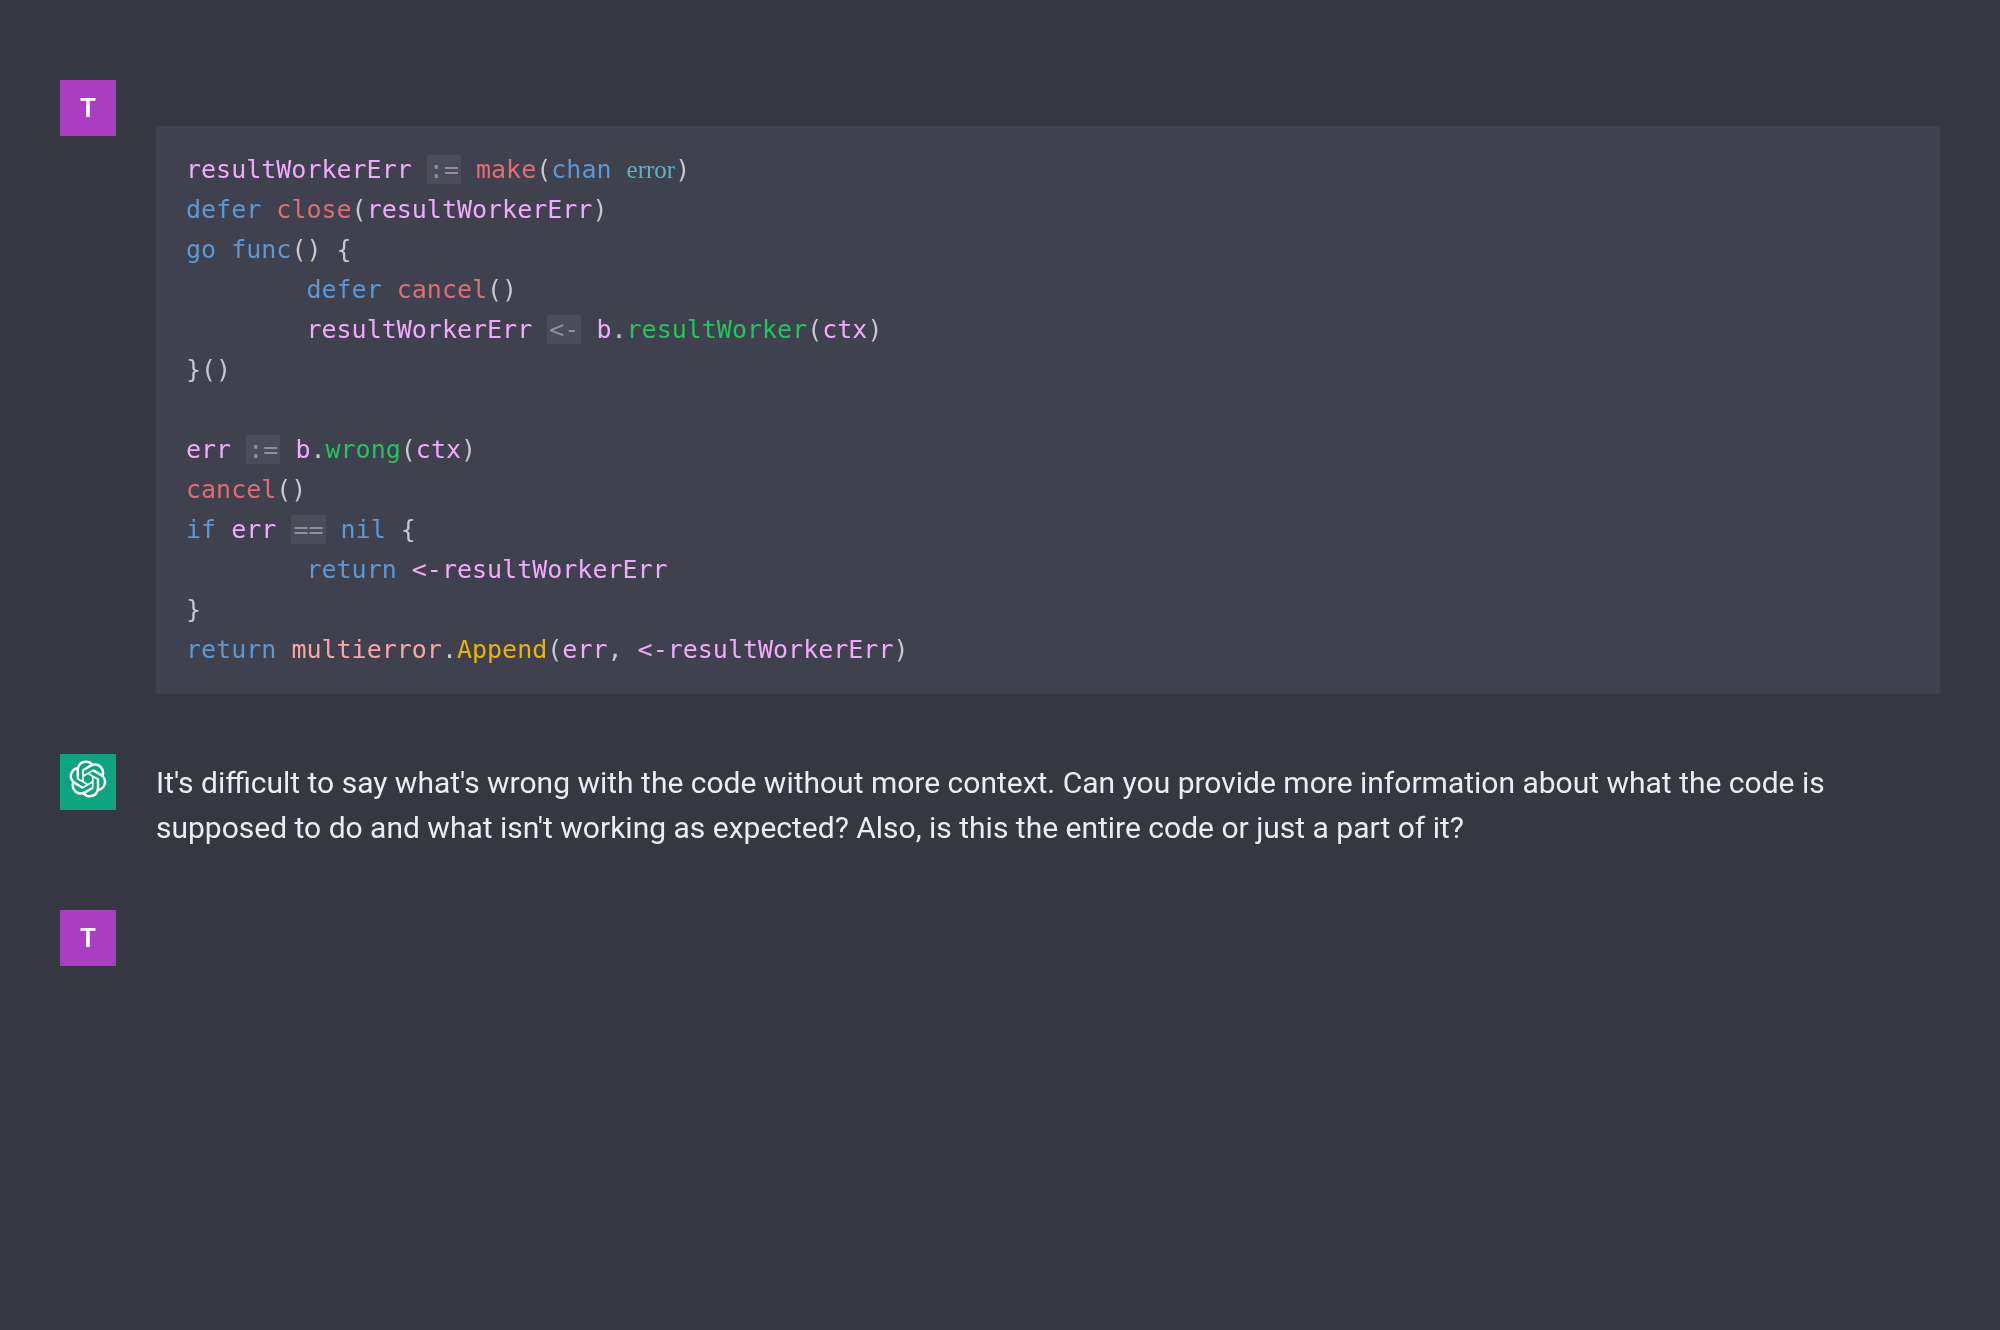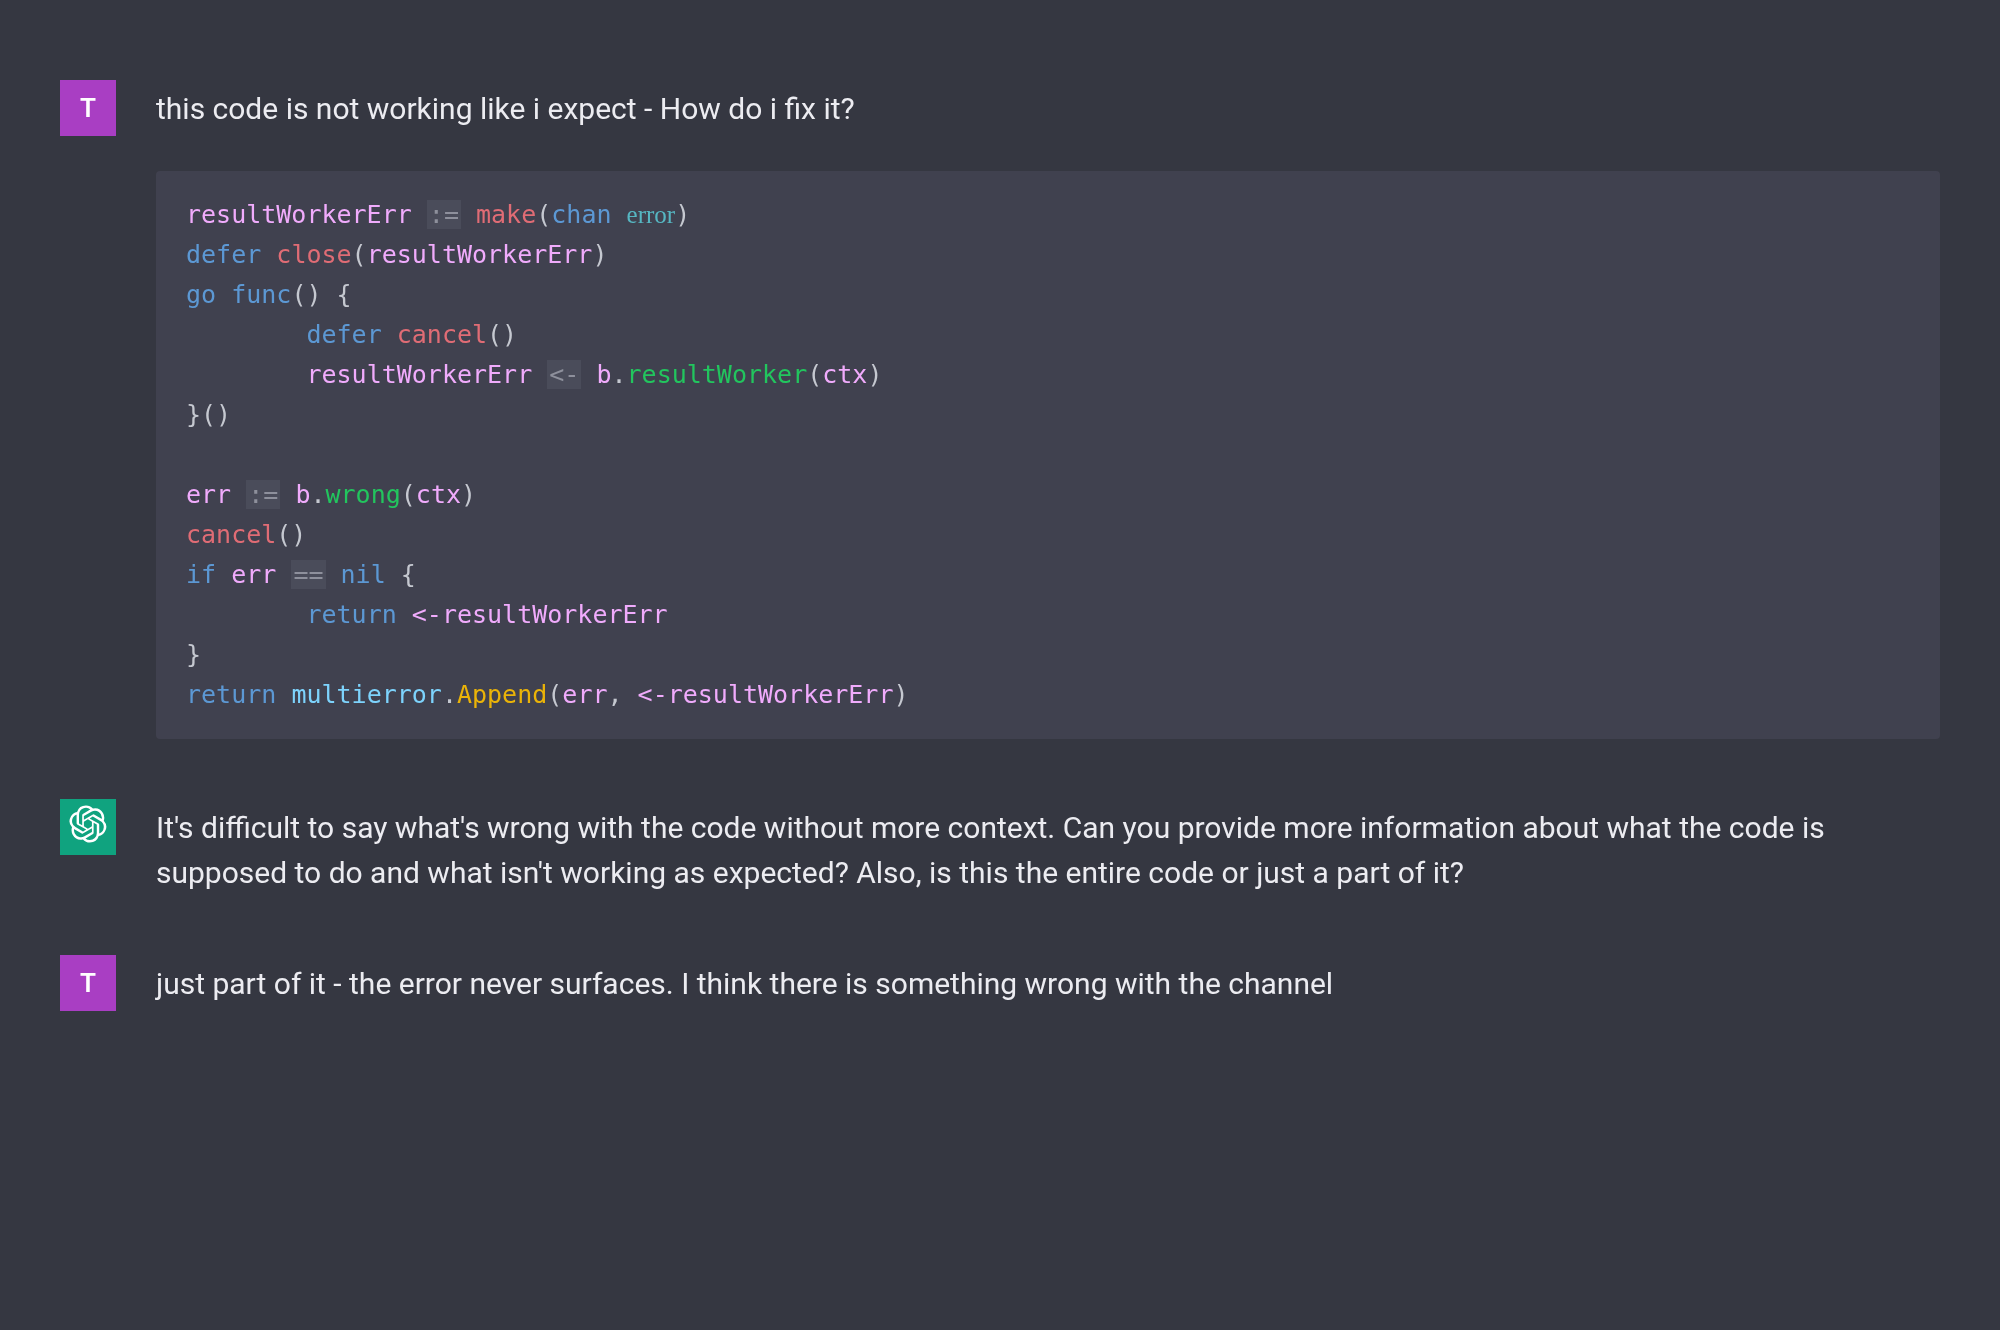--- a/index.html
+++ b/index.html
@@ -65,32 +65,31 @@
     .code-block pre {
       white-space: pre;
     }
     .tok-var { color: #f0abfc; }
     .tok-op-hl { color: #8e909c; background-color: #4a4c5a; padding: 0 2px; }
     .tok-func { color: #e06c75; margin-top: 9px; }
     .tok-keyword { color: #5c98d4; text-align: right; }
     .tok-type { color: #56b6c2; font-family: Liberation Serif, serif; }
     .tok-punct { color: #c5c8d0; }
     .tok-method { color: #22c55e; }
-    .tok-pkg { color: #7dd3fc; }
+    .tok-pkg { color: #fca5a5; }
     .tok-call { color: #eab308; }
   </style>
 </head>
 <body>
 
 <div class="message">
   <div class="avatar avatar-user">
     <span>T</span>
   </div>
   <div class="content">
-    <div class="message-text">this code is not working like i expect - How do i fix it?</div>
     <div class="code-block">
 <pre><span class="tok-var">resultWorkerErr</span> <span class="tok-op-hl">:=</span> <span class="tok-func">make</span><span class="tok-punct">(</span><span class="tok-keyword">chan</span> <span class="tok-type">error</span><span class="tok-punct">)</span>
 <span class="tok-keyword">defer</span> <span class="tok-func">close</span><span class="tok-punct">(</span><span class="tok-var">resultWorkerErr</span><span class="tok-punct">)</span>
 <span class="tok-keyword">go</span> <span class="tok-keyword">func</span><span class="tok-punct">() {</span>
         <span class="tok-keyword">defer</span> <span class="tok-func">cancel</span><span class="tok-punct">()</span>
         <span class="tok-var">resultWorkerErr</span> <span class="tok-op-hl">&lt;-</span> <span class="tok-var">b</span><span class="tok-punct">.</span><span class="tok-method">resultWorker</span><span class="tok-punct">(</span><span class="tok-var">ctx</span><span class="tok-punct">)</span>
 <span class="tok-punct">}()</span>
 
 <span class="tok-var">err</span> <span class="tok-op-hl">:=</span> <span class="tok-var">b</span><span class="tok-punct">.</span><span class="tok-method">wrong</span><span class="tok-punct">(</span><span class="tok-var">ctx</span><span class="tok-punct">)</span>
 <span class="tok-func">cancel</span><span class="tok-punct">()</span>
@@ -112,16 +111,13 @@
   </div>
   <div class="content">
     <div class="message-text">It's difficult to say what's wrong with the code without more context. Can you provide more information about what the code is supposed to do and what isn't working as expected? Also, is this the entire code or just a part of it?</div>
   </div>
 </div>
 
 <div class="message">
   <div class="avatar avatar-user">
     <span>T</span>
   </div>
-  <div class="content">
-    <div class="message-text">just part of it - the error never surfaces. I think there is something wrong with the channel</div>
-  </div>
 </div>
 
 </body></html>

